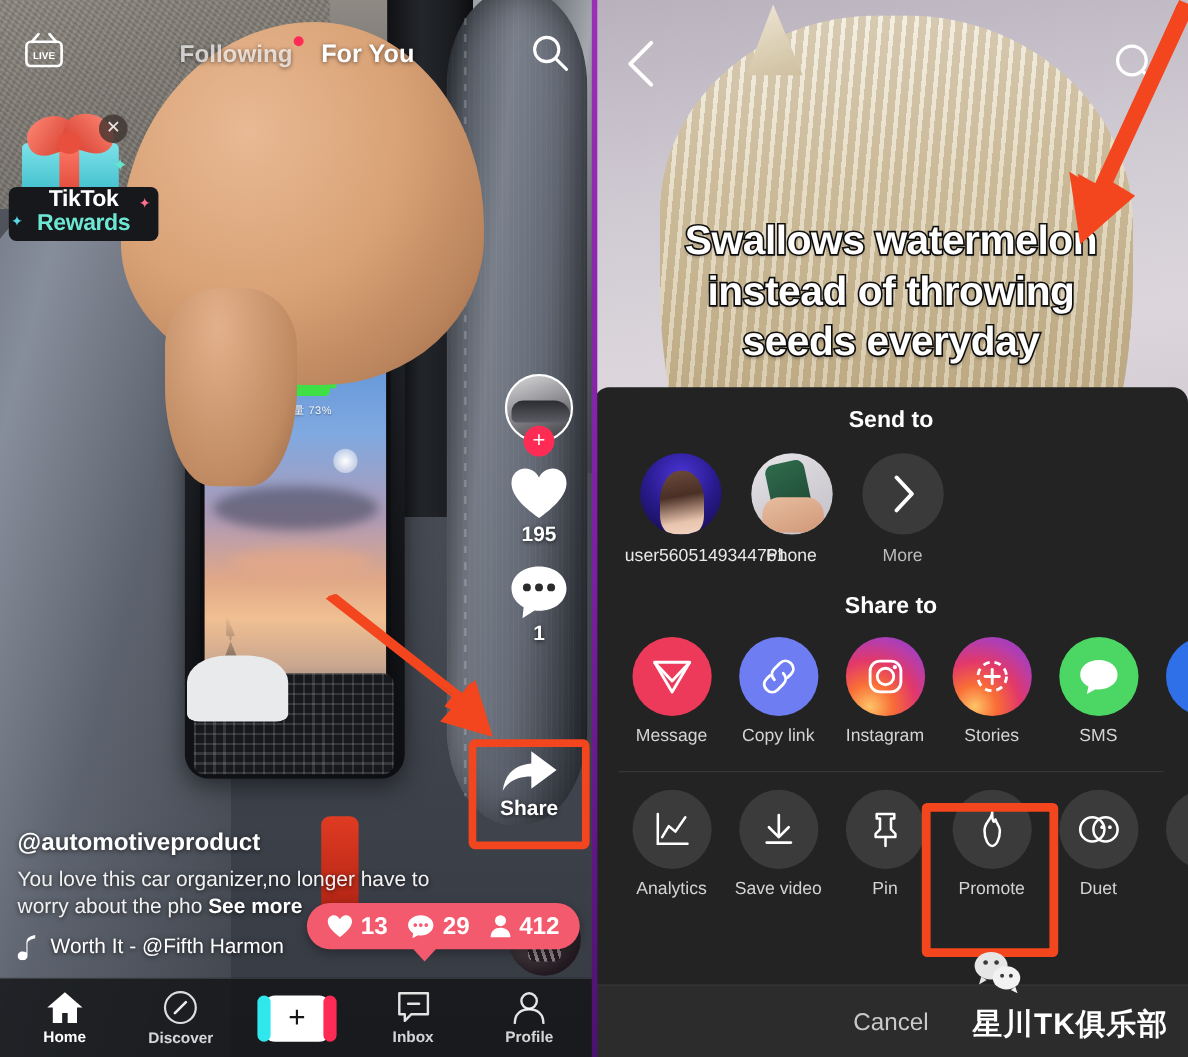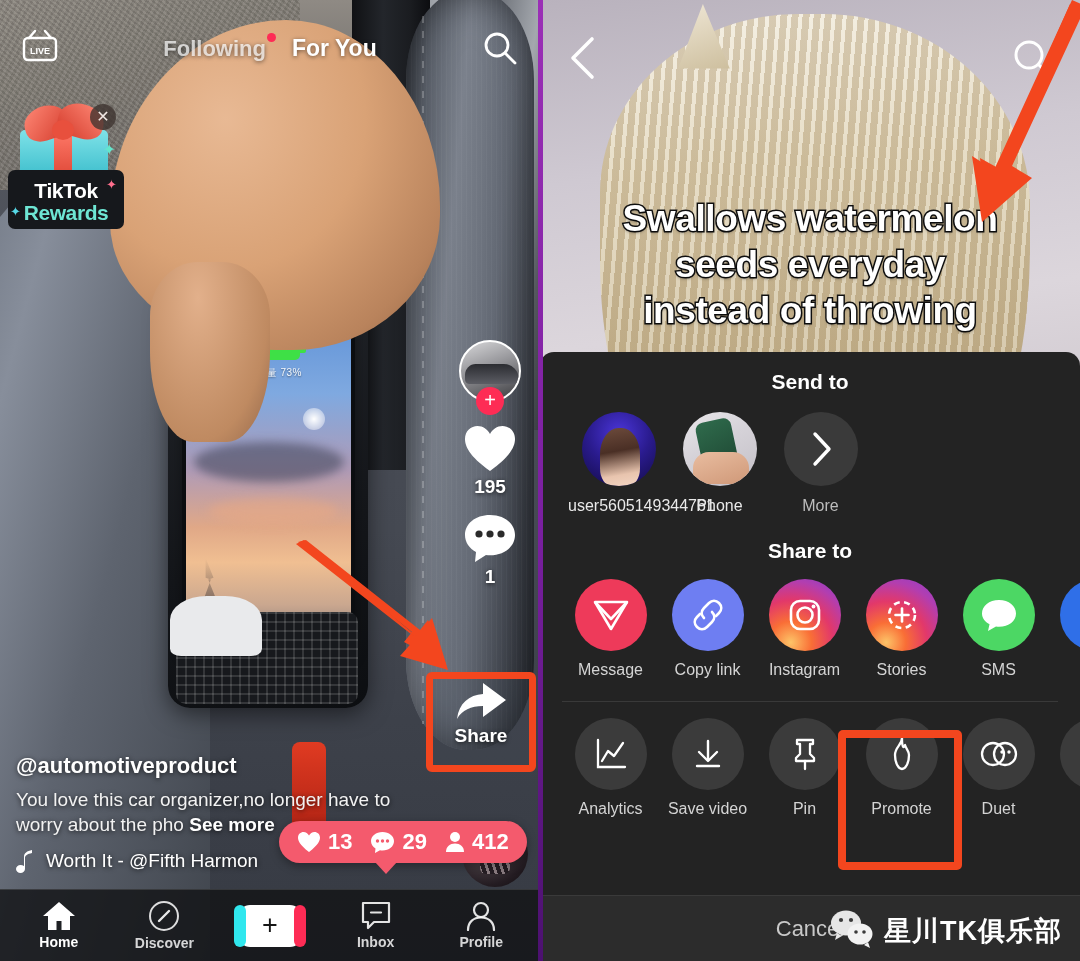--- a/index.html
+++ b/index.html
@@ -152,22 +152,22 @@
   .rw-bow1 { position:absolute; left: 10px; top: 4px; width: 44px; height: 34px; border-radius: 50% 50% 40% 40%; background: linear-gradient(140deg,#ff8876,#d43c2c); transform: rotate(-18deg); }
   .rw-bow2 { position:absolute; left: 44px; top: 2px; width: 46px; height: 34px; border-radius: 50% 50% 40% 40%; background: linear-gradient(210deg,#ff8876,#d43c2c); transform: rotate(16deg); }
   .rw-bowc { position:absolute; left: 38px; top: 18px; width: 22px; height: 20px; border-radius: 50%; background:#e8503d; }
   .rw-close {
     position:absolute; right: 2px; top: 2px; width: 26px; height: 26px; border-radius:50%;
     background: rgba(60,50,46,.78); display:flex; align-items:center; justify-content:center;
     color:#efe6e2; font-size: 16px; line-height: 1;
   }
   .rw-spark { position:absolute; right: 2px; top: 38px; color:#64e6cd; font-size: 16px; }
   .rw-label {
-    margin-top: -6px; background:#16181c; border-radius: 7px; padding: 10px 8px 5px;
-    text-align:center; position:relative; width: 116px;
+    margin-top: -6px; background:#16181c; border-radius: 7px; padding: 0 8px 5px;
+    text-align:center; position:relative; width: 136px;
   }
   .rw-l1 { color:#fff; font-weight: 800; font-size: 21px; letter-spacing:-.4px; line-height: 1.05; }
   .rw-l2 { color:#6ee6d4; font-weight: 800; font-size: 21px; letter-spacing:-.4px; line-height: 1.05; }
   .rw-star1 { position:absolute; right: 7px; top: 7px; color:#ff6f8e; font-size: 13px; }
   .rw-star2 { position:absolute; left: 2px; bottom: 10px; color:#57d8e6; font-size: 13px; }
 
   
   .rail { position:absolute; right: 12px; top: 340px; width: 76px; z-index: 12; text-align:center; }
   .rail-item { margin-bottom: 14px; position:relative; }
   .avatar-wrap { position:relative; width: 62px; height: 62px; margin: 0 auto 22px; }
@@ -341,21 +341,21 @@
 
   .cancel-row {
     position:absolute; left:0; right:0; bottom:0; height: 66px; z-index: 22;
     background:#2c2c2c; border-top: 1px solid rgba(255,255,255,.07);
     display:flex; align-items:center; justify-content:center;
   }
   .cancel-txt { color:#c9c9c9; font-size: 22px; }
 
   .watermark {
     position:absolute; right: 18px; bottom: 12px; z-index: 26;
-    display:flex; align-items:flex-end; gap: 9px;
+    display:flex; align-items:flex-start; gap: 9px; flex-direction: column;
   }
   .wm-text { color:#fff; font-size: 27px; font-weight: 600; letter-spacing: 1px; }
 </style>
 </head>
 <body>
 
 <div id="root">
 
   <div class="panel" id="left-panel">
 
@@ -561,22 +561,22 @@
       <div>
         <svg width="44" height="44" viewBox="0 0 44 44">
           <circle cx="19" cy="19" r="13" fill="none" stroke="#fff" stroke-width="3"></circle>
           <line x1="28.5" y1="28.5" x2="40" y2="40" stroke="#fff" stroke-width="3" stroke-linecap="round"></line>
         </svg>
       </div>
     </div>
 
     <div class="rv-text">
       <div class="rv-line">Swallows watermelon</div>
+      <div class="rv-line">instead of throwing</div>
       <div class="rv-line">seeds everyday</div>
-      <div class="rv-line">instead of throwing</div>
     </div>
 
     <div class="sheet">
       <div class="sheet-title">Send to</div>
 
       <div class="send-row">
         <div class="send-item">
           <div class="send-av av-user"></div>
           <div class="send-label">user5605149344761</div>
         </div>

